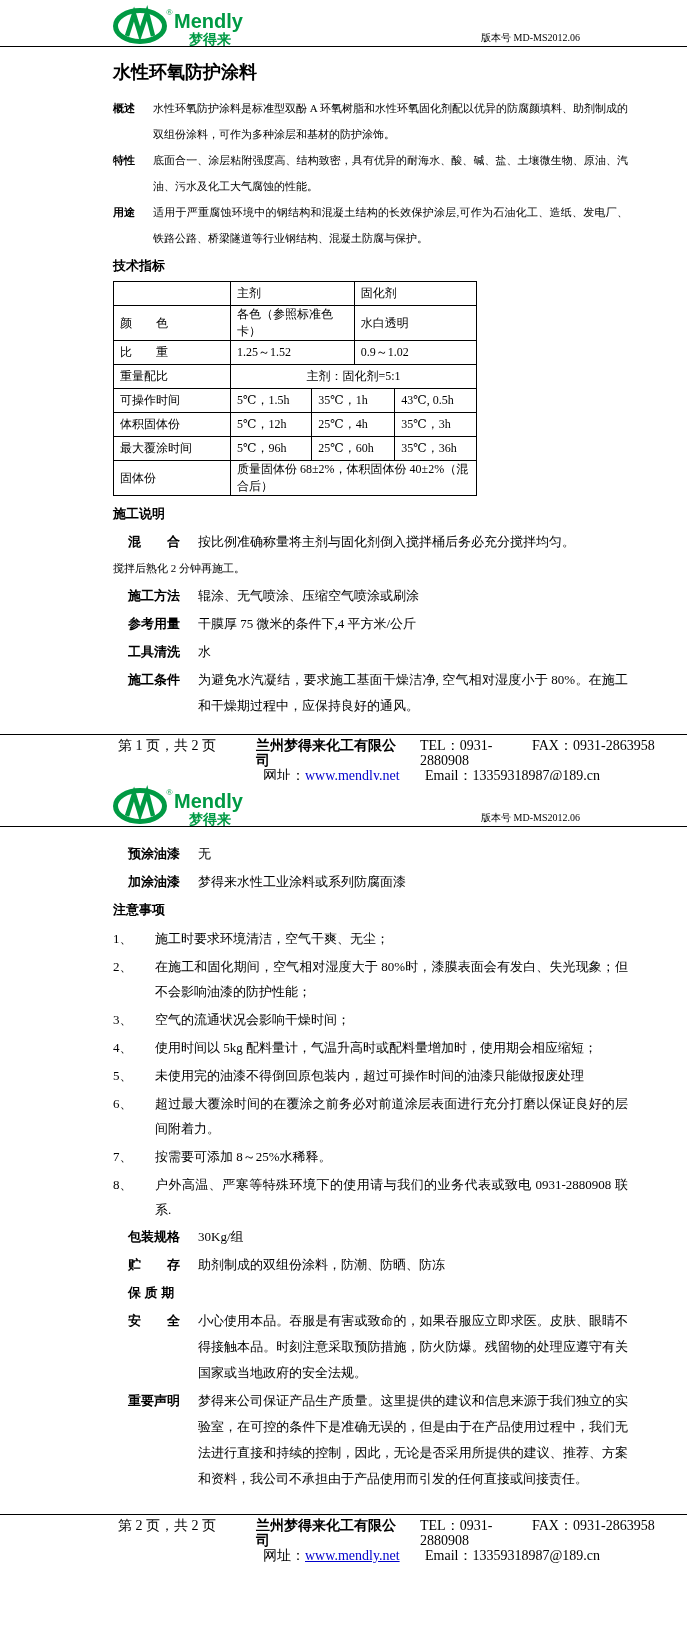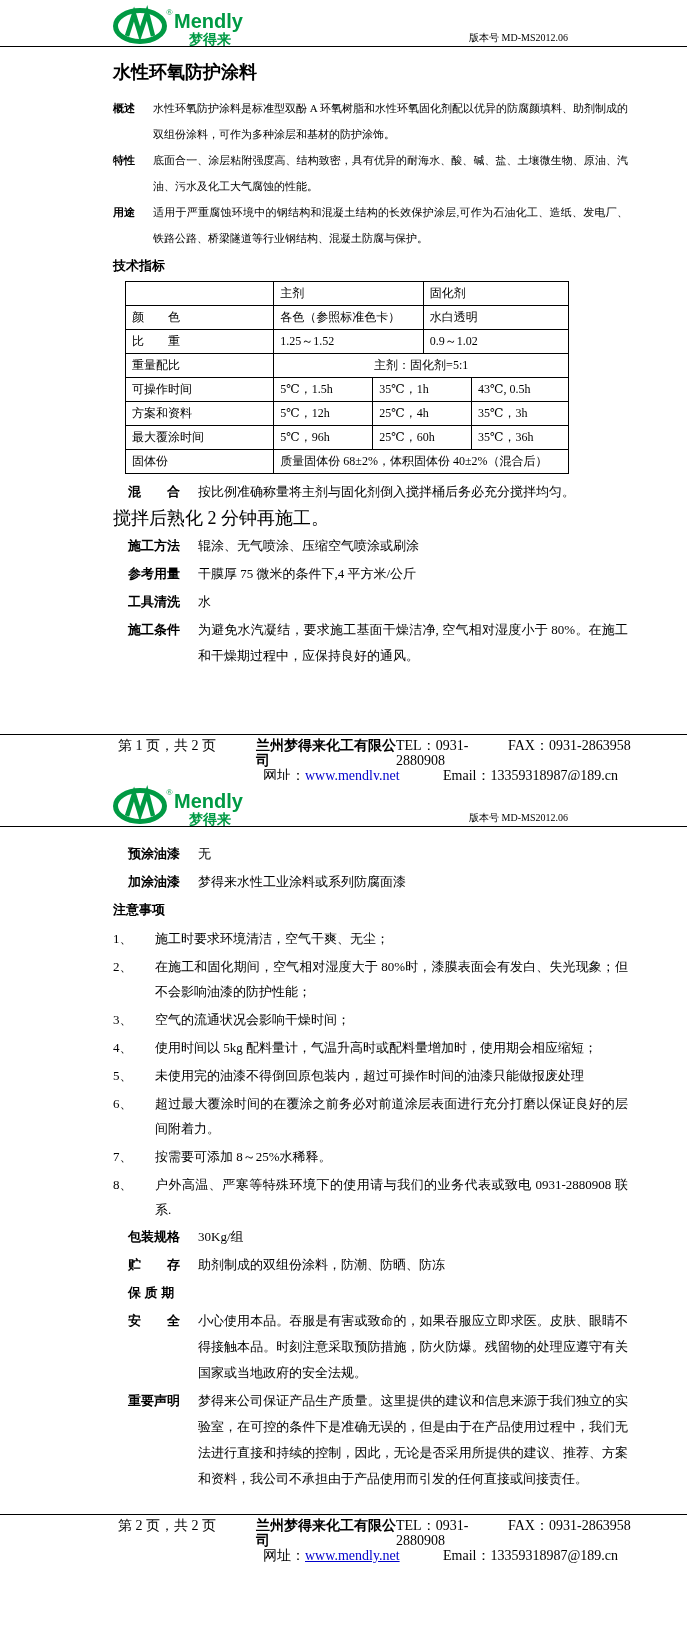--- a/index.html
+++ b/index.html
@@ -5,53 +5,53 @@
   html,body{margin:0;padding:0;}
   body{width:687px;height:1638px;background:#fff;color:#000;
        font-family:"Liberation Serif","DejaVu Serif",serif;}
   .page{position:relative;overflow:hidden;}
   #p1{height:780px;}
   #p2{height:858px;}
   .margins{padding-left:113px;padding-right:59px;}
   .hrule{border-top:1px solid #000;height:0;}
   
   .header{display:flex;justify-content:space-between;align-items:flex-end;padding-top:4px;height:42px;}
-  .version{font-size:10px;margin-right:60px;padding-bottom:1px;}
+  .version{font-size:10px;margin-right:48px;padding-bottom:1px;}
   
   .title{font-family:"Liberation Sans","DejaVu Sans",sans-serif;font-weight:bold;
          font-size:18px;line-height:30px;margin:10px 0 8px 0;}
   
   .sec{display:flex;font-size:11px;line-height:26px;}
   .sec .lbl{flex:0 0 40px;font-weight:bold;font-family:"Liberation Sans","DejaVu Sans",sans-serif;}
   .sec .txt{flex:1;text-align:justify;}
   .h2{font-size:13px;font-weight:bold;line-height:26px;margin-top:2px;
       font-family:"Liberation Sans","DejaVu Sans",sans-serif;}
   
-  table.tech{border-collapse:collapse;width:444px;font-size:12px;margin:2px 0 5px 12px;}
+  table.tech{border-collapse:collapse;width:364px;font-size:12px;margin:2px 0 5px 0;}
   .tech td{border:1px solid #000;height:23px;padding:0 6px;vertical-align:middle;}
   .tech td.center{text-align:center;}
   
   .ci{display:flex;font-size:13px;line-height:26px;margin-top:2px;margin-left:15px;}
   .ci .lbl{flex:0 0 70px;font-weight:bold;font-family:"Liberation Sans","DejaVu Sans",sans-serif;}
   .ci .txt{flex:1;text-align:justify;}
-  .fullline{font-size:18px;line-height:26px;}
+  .fullline{font-size:11px;line-height:26px;}
   
   .note{display:flex;font-size:13px;line-height:25px;margin-top:3px;}
   .note .num{flex:0 0 42px;}
   .note .txt{flex:1;text-align:justify;}
   
   .footer{position:absolute;left:0;right:0;top:734px;border-top:1px solid #000;
           font-size:14px;line-height:15px;padding-top:3px;}
   .f-r{display:flex;}
   .f-page{margin-left:118px;width:138px;}
   .f-company{width:140px;font-weight:bold;}
-  .f-tel{width:112px;}
+  .f-tel{width:112px;margin-left:24px;}
   .f-site{margin-left:263px;width:160px;}
   .f-link{color:#0000CC;text-decoration:underline;cursor:pointer;}
-  .f-email{margin-left:20px;}
+  .f-email{margin-left:2px;}
 </style>
 </head>
 <body>
 
 <div class="page" id="p1">
   <div class="margins">
     <div class="header">
       <svg width="170" height="42" viewBox="0 0 170 42">
         <ellipse cx="27" cy="22" rx="24.5" ry="15.5" fill="#fff" stroke="#009A44" stroke-width="5"></ellipse>
         <polyline points="14,32 21,10 27,30 34,9 40,32" fill="none" stroke="#009A44" stroke-width="4.5"></polyline>
@@ -110,38 +110,39 @@
         <td>重量配比</td>
         <td colspan="4" class="center">主剂：固化剂=5:1</td>
       </tr>
       <tr>
         <td>可操作时间</td>
         <td>5℃，1.5h</td>
         <td colspan="2">35℃，1h</td>
         <td>43℃, 0.5h</td>
       </tr>
       <tr>
-        <td>方案和资料</td>
+        <td>体积固体份</td>
         <td>5℃，12h</td>
         <td colspan="2">25℃，4h</td>
         <td>35℃，3h</td>
       </tr>
       <tr>
         <td>最大覆涂时间</td>
         <td>5℃，96h</td>
         <td colspan="2">25℃，60h</td>
         <td>35℃，36h</td>
       </tr>
       <tr>
         <td>固体份</td>
         <td colspan="4">质量固体份 68±2%，体积固体份 40±2%（混合后）</td>
       </tr>
     </tbody>
       </table>
 
+    <div class="h2">施工说明</div>
 
     <div class="ci">
       <span class="lbl">混　　合</span>
       <span class="txt">按比例准确称量将主剂与固化剂倒入搅拌桶后务必充分搅拌均匀。</span>
     </div>
     <div class="fullline">搅拌后熟化 2 分钟再施工。</div>
     <div class="ci">
       <span class="lbl">施工方法</span>
       <span class="txt">辊涂、无气喷涂、压缩空气喷涂或刷涂</span>
     </div>

